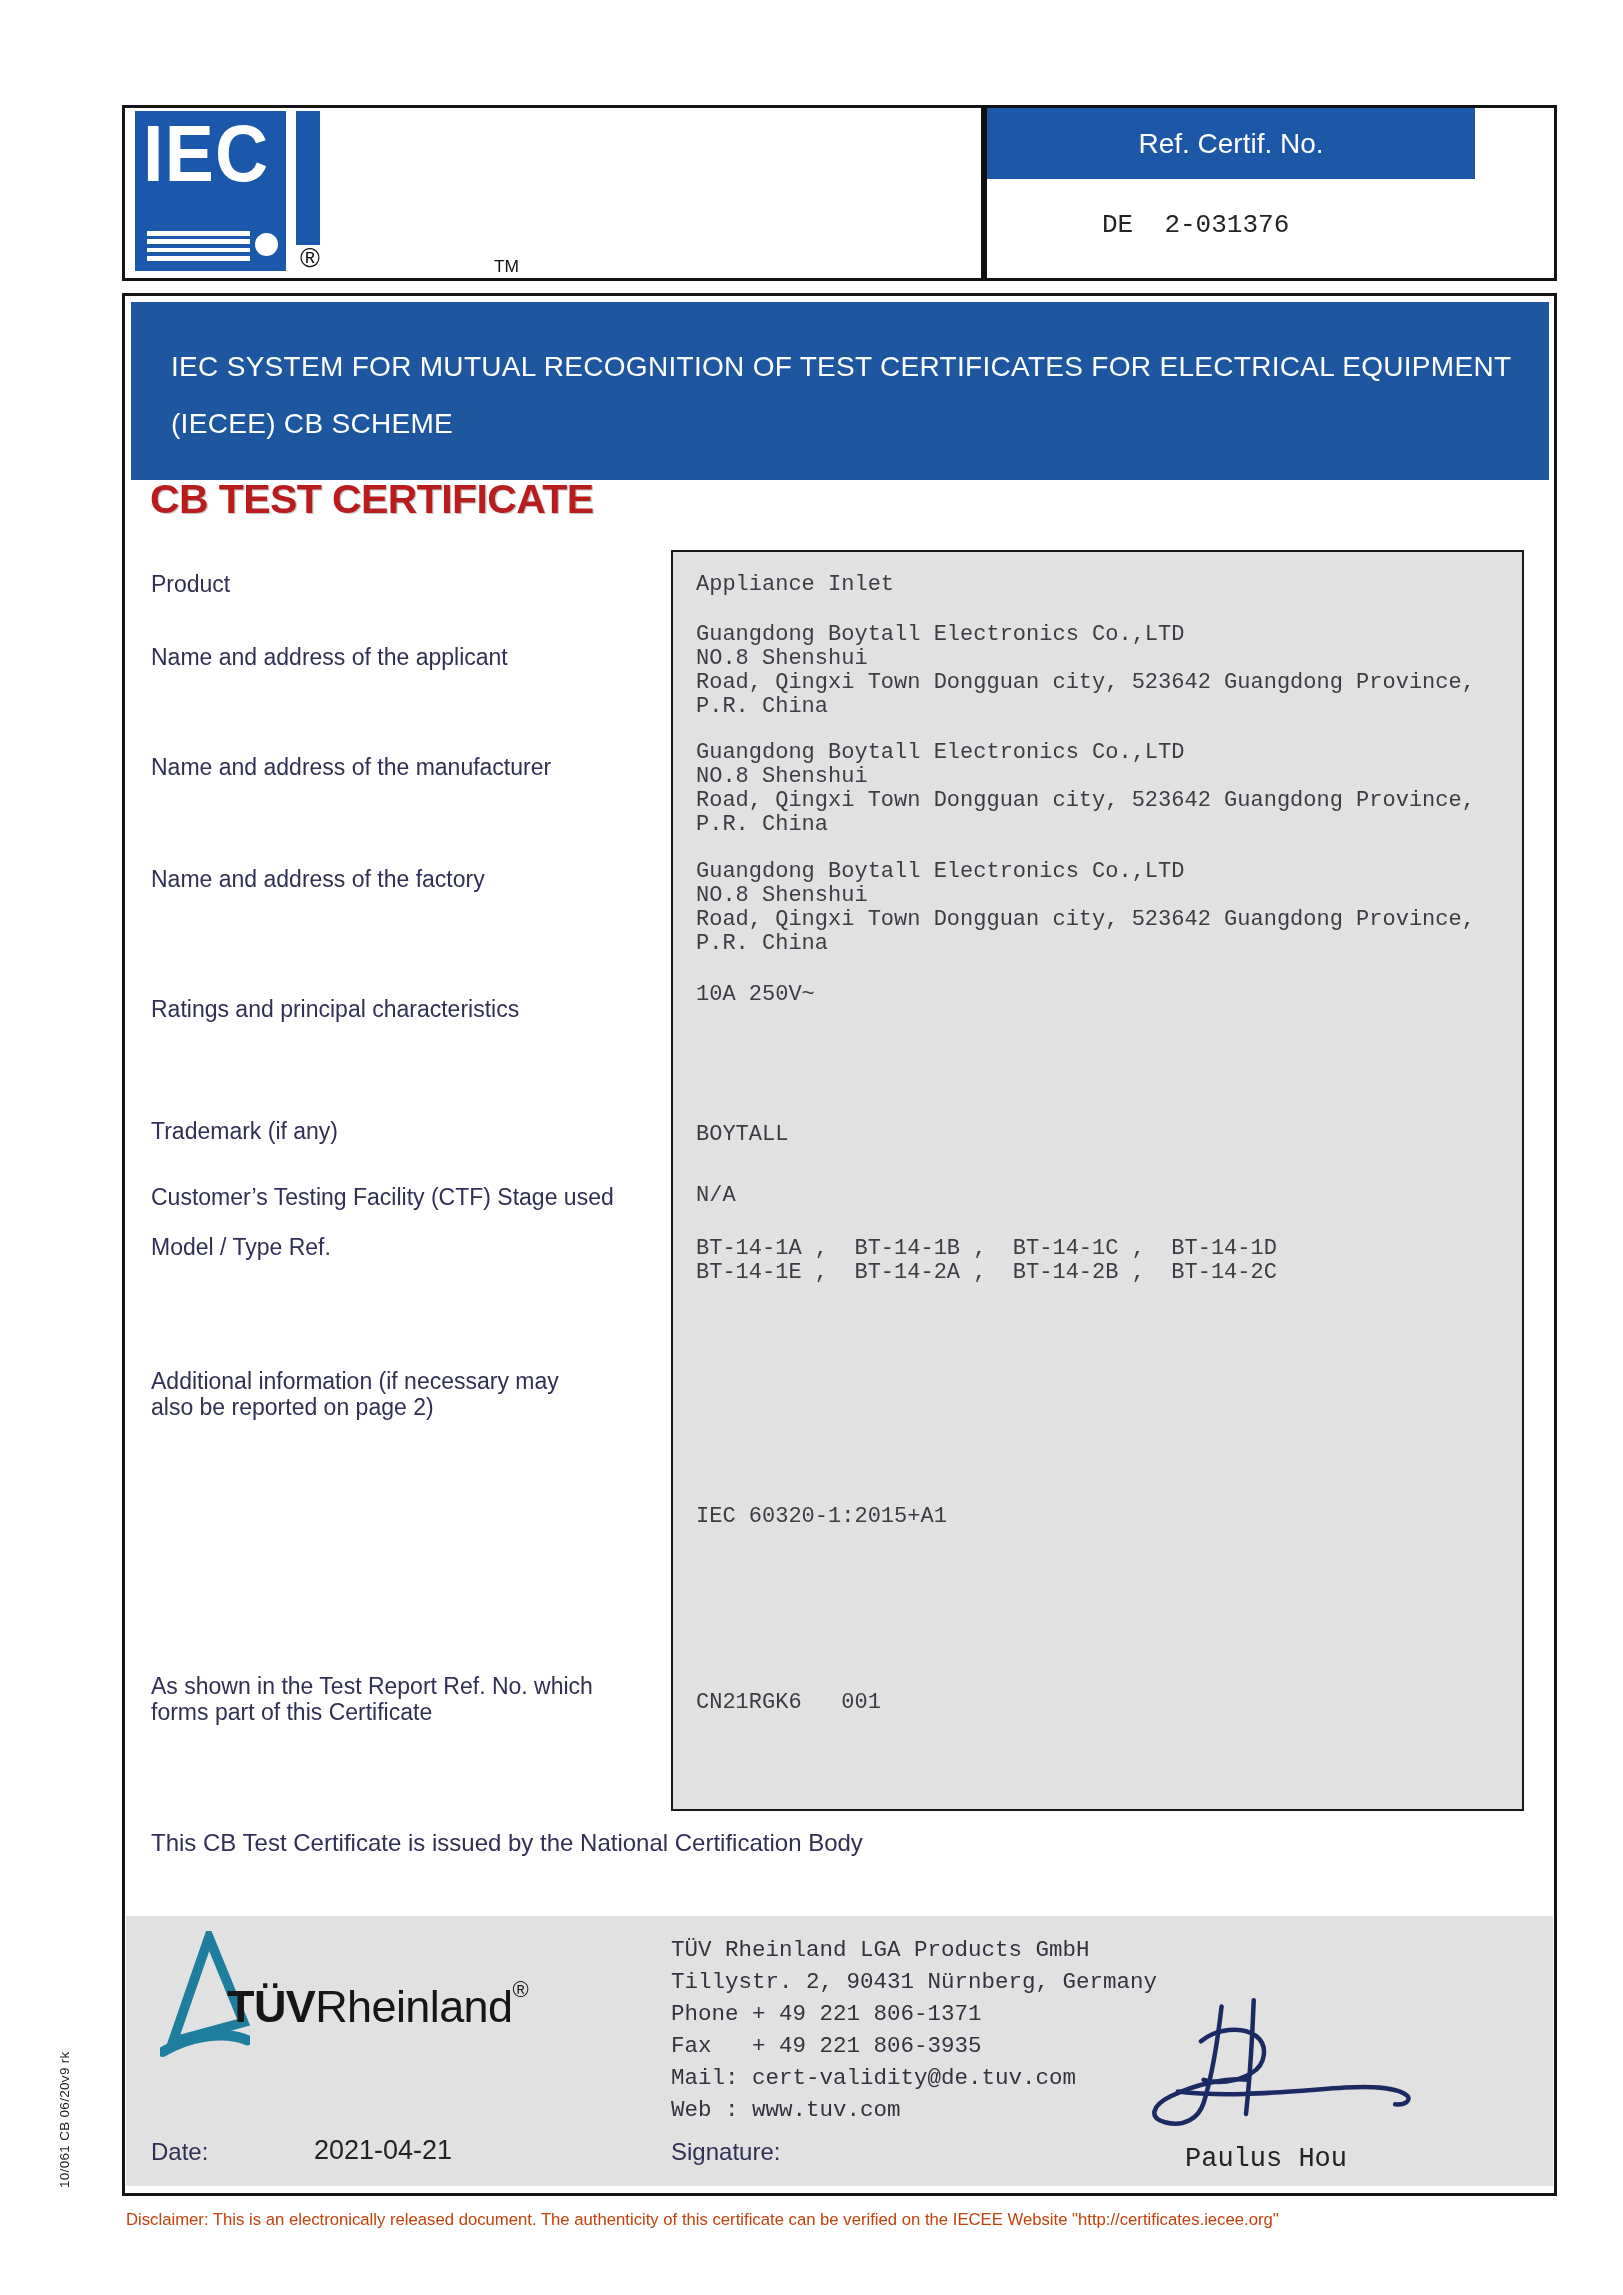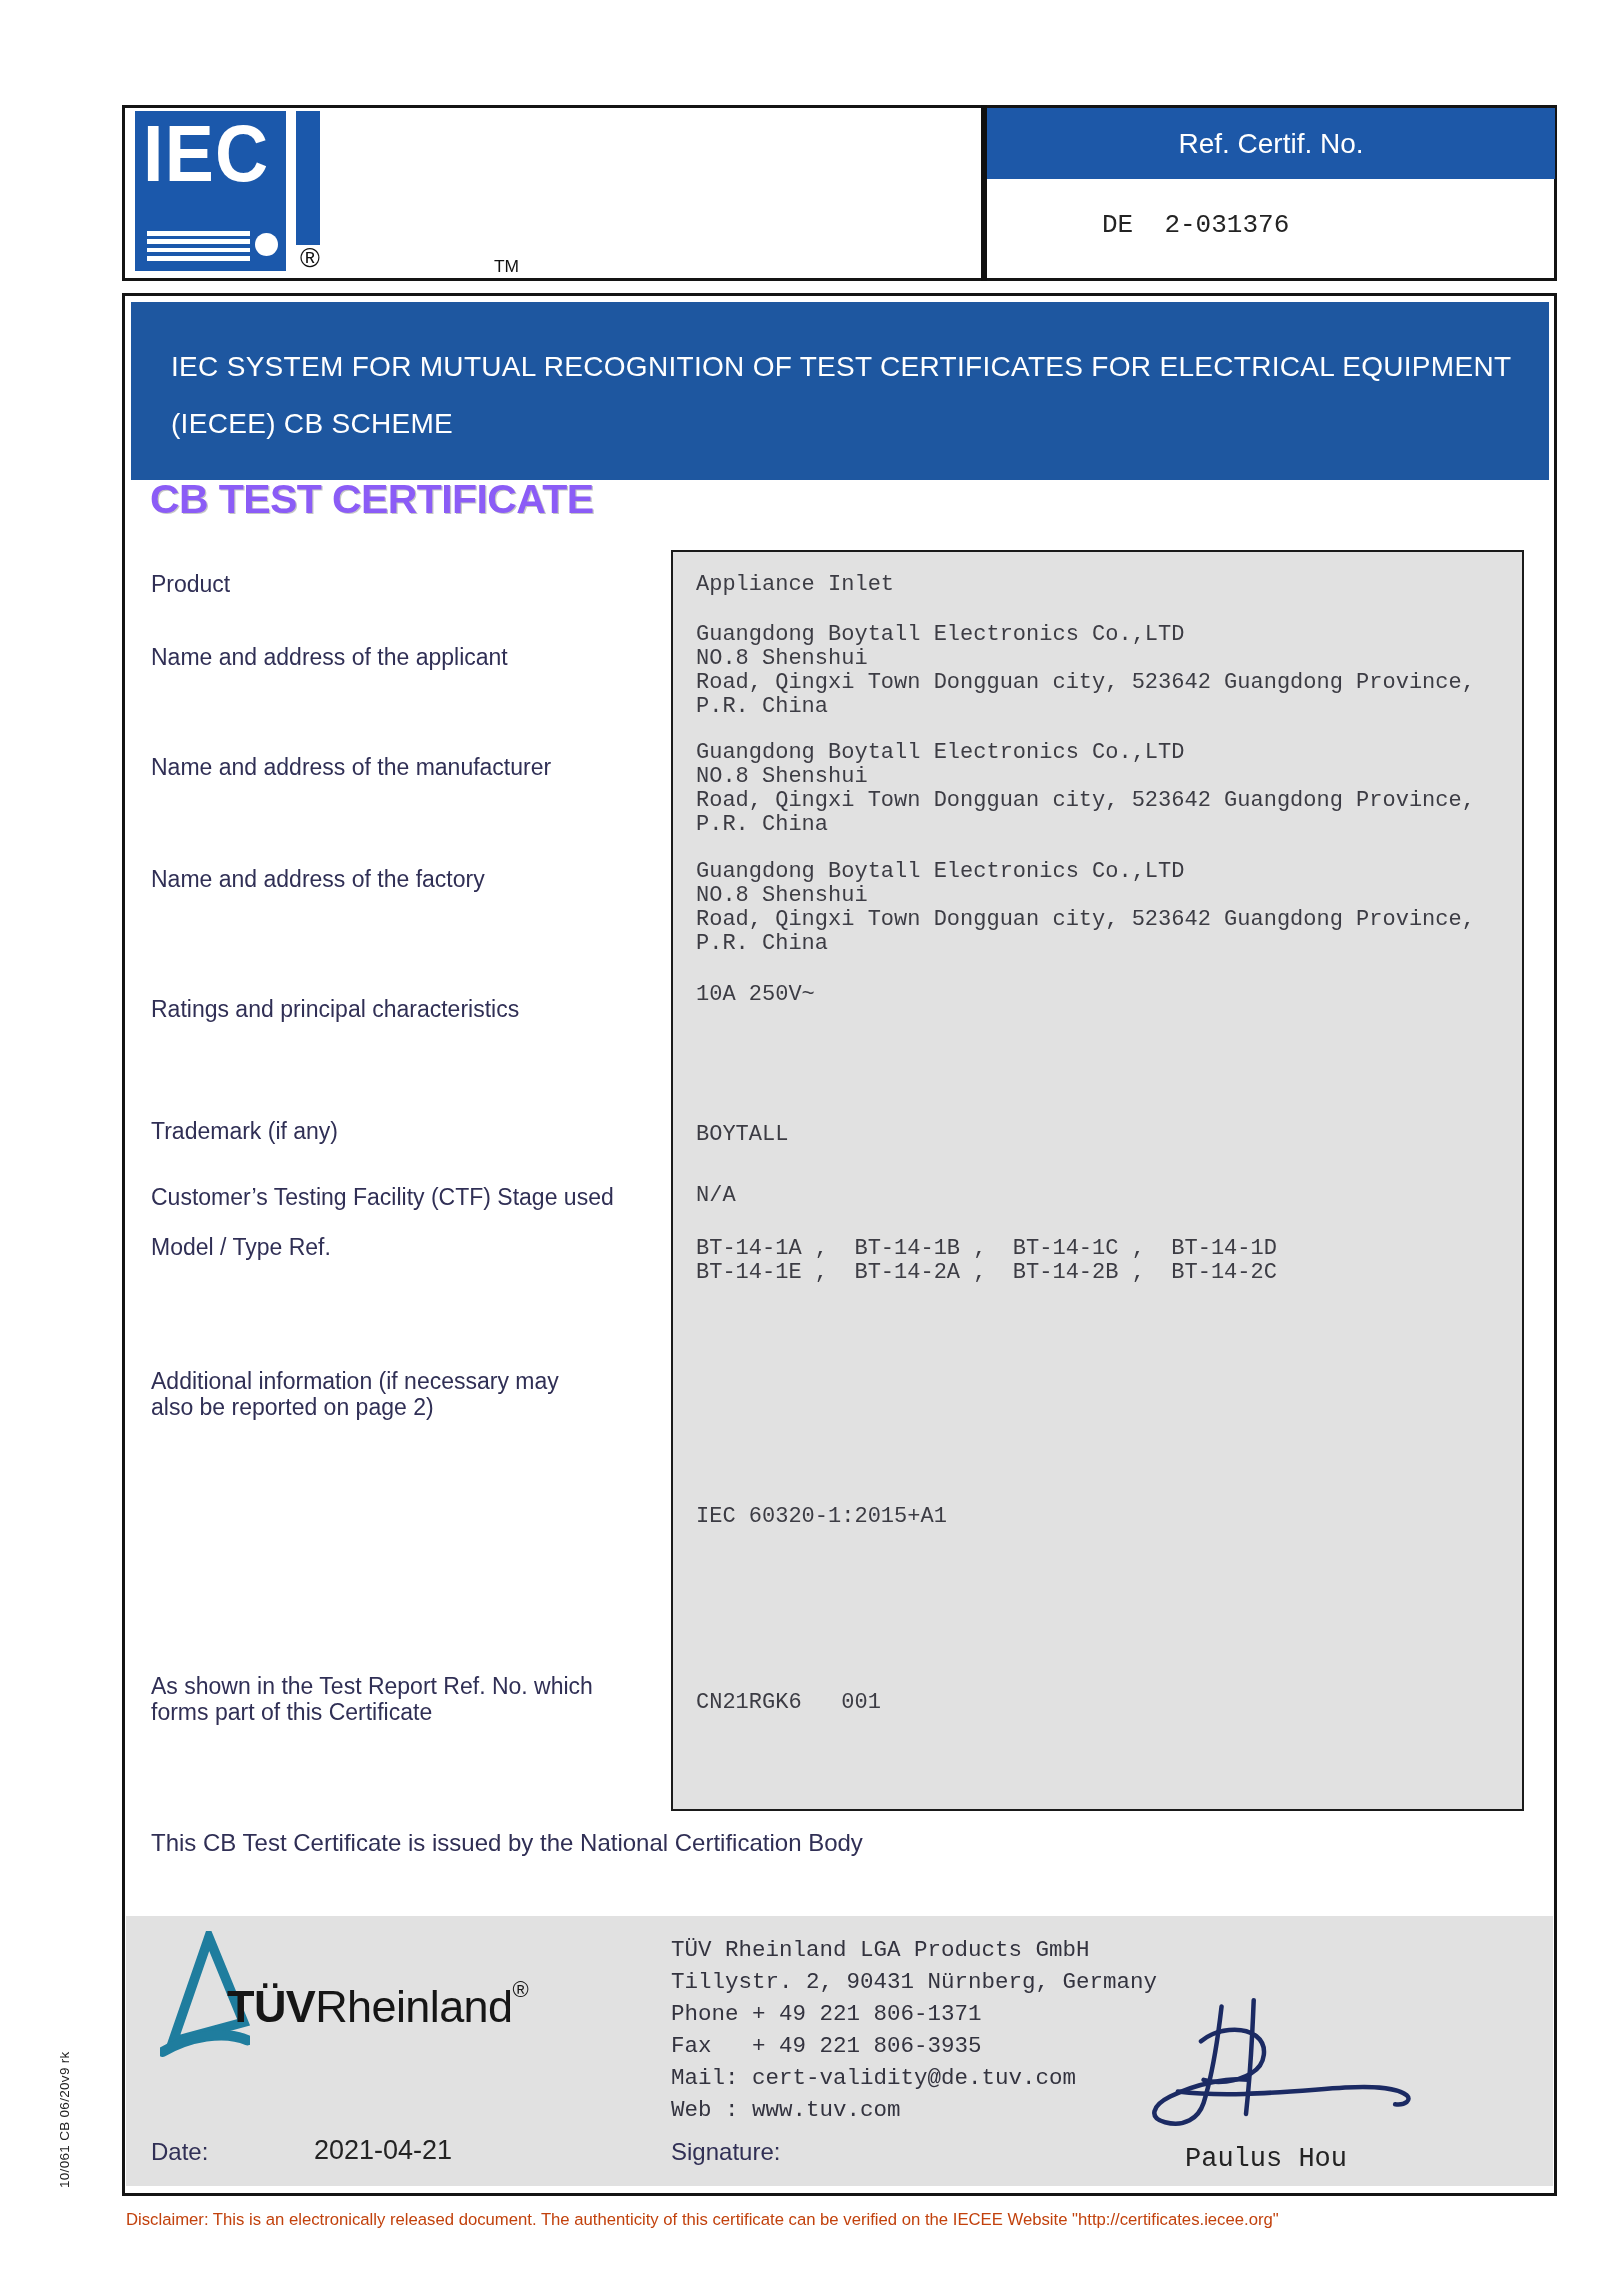--- a/index.html
+++ b/index.html
@@ -22,34 +22,34 @@
       background:radial-gradient(circle at 58% 10%,rgba(255,255,255,.85),rgba(255,255,255,0) 16%),
                  radial-gradient(circle at 38% 32%,rgba(255,255,255,.28),rgba(255,255,255,0) 34%),
                  radial-gradient(circle at 85% 78%,rgba(255,255,255,.25),rgba(255,255,255,0) 40%),
                  #1b58ab;}
   .iecee-text{position:absolute;left:9px;top:24.5px;color:#fff;font-weight:bold;font-style:italic;
               font-size:57px;letter-spacing:-1.9px;text-shadow:1.3px 1.3px 1.9px rgba(10,30,80,.6);}
   .iecee-lines{position:absolute;right:9px;bottom:14px;width:80px;}
   .iecee-lines div{height:4.5px;background:#fff;margin-top:4.5px;}
   .iecee-tm{left:494px;top:256px;font-size:17.4px;color:#111;}
   .header-sep{left:981px;top:105px;width:5.8px;height:176px;background:#101010;}
-  .ref-band{left:987px;top:108px;width:568px;height:71px;background:#1d58a8;
+  .ref-band{left:987px;top:108px;width:488px;height:71px;background:#1d58a8;
             display:flex;align-items:center;justify-content:center;
             color:#fff;font-size:28px;}
   .ref-number{left:1102px;top:210px;font-family:"Liberation Mono",monospace;
               font-size:26px;color:#232323;white-space:pre;}
 
   
   .main-box{left:122px;top:293px;width:1435px;height:1903px;
             border:3.9px solid #141414;box-sizing:border-box;background:#fff;}
   .banner{left:131px;top:302px;width:1418px;height:178px;background:#1e57a0;
           box-sizing:border-box;padding:36px 26px 0 40px;color:#fff;
           font-size:28px;line-height:57px;white-space:pre-line;letter-spacing:0.3px;}
   .title{left:150px;top:476px;font-size:41px;font-weight:bold;letter-spacing:-0.6px;
-         color:#8b5cf6;text-shadow:1.3px 1.3px 0 rgba(45,45,45,.28);}
+         color:#b91c1c;text-shadow:1.3px 1.3px 0 rgba(45,45,45,.28);}
 
   .value-panel{left:671px;top:550px;width:853px;height:1261px;background:#e1e1e1;
                border:2.6px solid #1a1a1a;box-sizing:border-box;}
   .flabel{left:151px;width:515px;font-size:23px;line-height:26px;color:#302f55;white-space:pre-line;}
   .fvalue{left:696px;width:804px;font-family:"Liberation Mono",monospace;
           font-size:22px;line-height:24px;color:#3c3c44;white-space:pre-wrap;}
 
   .issued-line{left:151px;top:1829px;font-size:24px;color:#302f55;}
 
   

